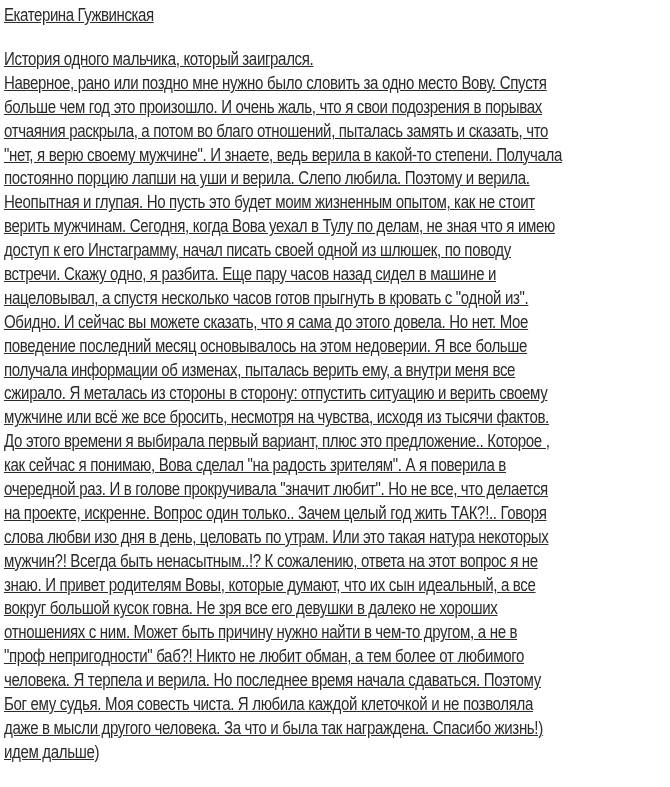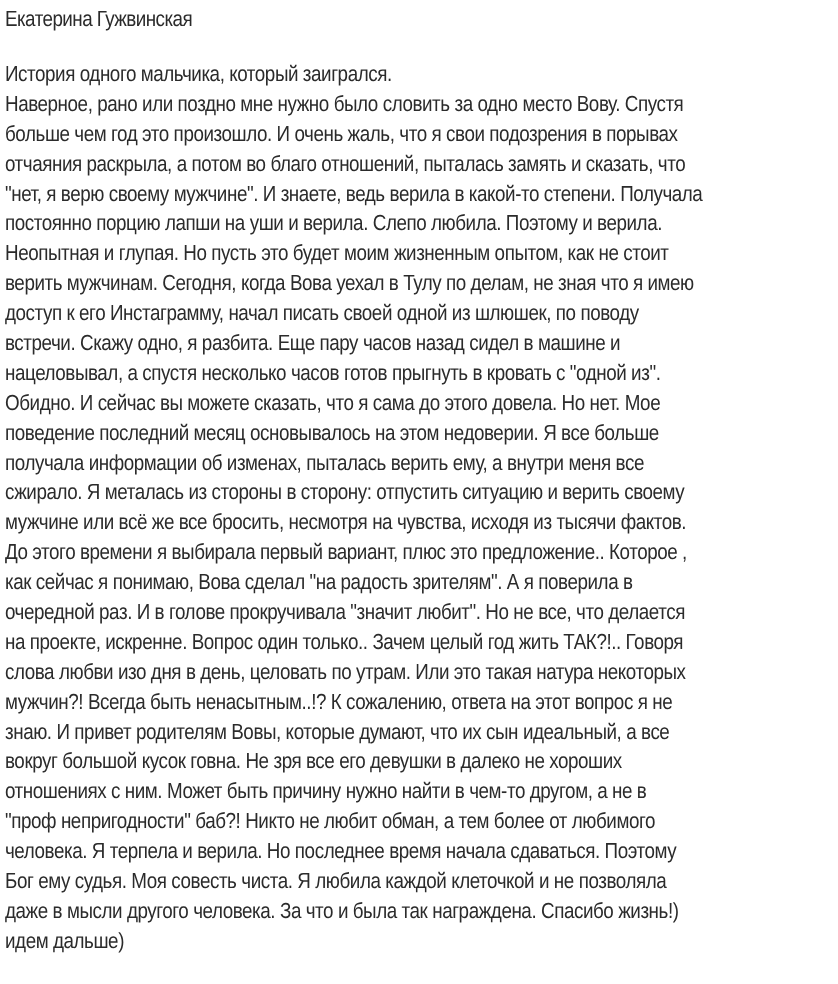--- a/index.html
+++ b/index.html
@@ -13,20 +13,21 @@
       overflow: hidden;
       position: relative;
       font-family: "Liberation Sans", "DejaVu Sans", sans-serif;
       color: #2b2b2b;
     }
     .post {
       position: absolute;
       left: 4px;
       top: 0;
       width: 666px;
+      text-decoration: underline;
     }
     .author {
       font-size: 17.5px;
       line-height: 24px;
       height: 24px;
       margin-top: 3px;
       letter-spacing: -0.5px;
       white-space: nowrap;
       transform: scaleX(0.86);
       transform-origin: left center;

